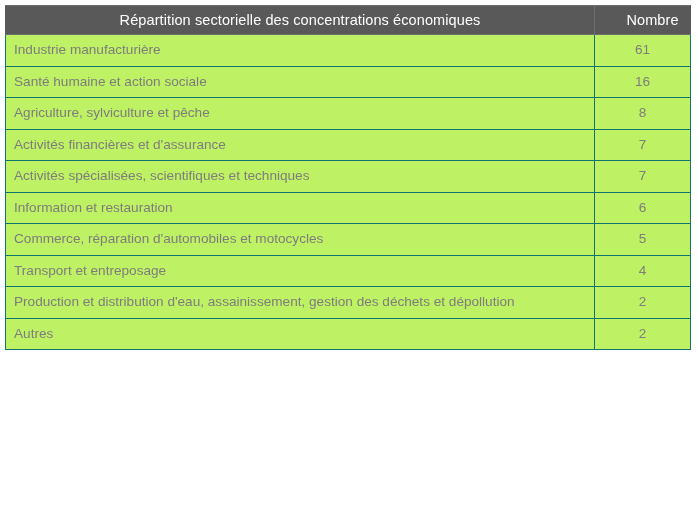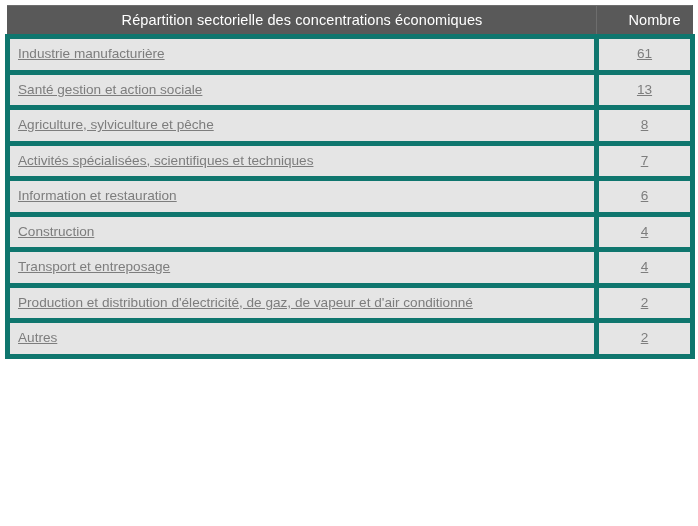--- a/index.html
+++ b/index.html
@@ -47,29 +47,28 @@
     white-space: nowrap;
     overflow: hidden;
   }
 
   thead th.th-label { border-left-color: #595959; }
   thead th.th-value { border-right-color: #595959; padding-left: 20px; }
 
   tbody td {
     height: 30.5px;
     padding: 0 0 0 8px;
-    border: 5px solid #0f766e;
+    border: 1px solid #0f766e;
     color: #7d7d7d;
     font-size: 13.6px;
     line-height: 30.5px;
     white-space: nowrap;
     overflow: hidden;
     text-overflow: clip;
-    background: #e5e5e5;
-    text-decoration: underline;
+    background: #bef264;
   }
 
   tbody td.cell-value {
     text-align: center;
     padding: 0;
     font-size: 13.6px;
     color: #7d7d7d;
   }
 </style>
 </head>
@@ -86,45 +85,49 @@
         <th class="th-label">Répartition sectorielle des concentrations économiques</th>
         <th class="th-value">Nombre</th>
       </tr>
     </thead>
     <tbody id="table-body">
         <tr>
           <td class="cell-label">Industrie manufacturière</td>
           <td class="cell-value">61</td>
         </tr>
         <tr>
-          <td class="cell-label">Santé gestion et action sociale</td>
-          <td class="cell-value">13</td>
+          <td class="cell-label">Santé humaine et action sociale</td>
+          <td class="cell-value">16</td>
         </tr>
         <tr>
           <td class="cell-label">Agriculture, sylviculture et pêche</td>
           <td class="cell-value">8</td>
+        </tr>
+        <tr>
+          <td class="cell-label">Activités financières et d'assurance</td>
+          <td class="cell-value">7</td>
         </tr>
         <tr>
           <td class="cell-label">Activités spécialisées, scientifiques et techniques</td>
           <td class="cell-value">7</td>
         </tr>
         <tr>
           <td class="cell-label">Information et restauration</td>
           <td class="cell-value">6</td>
         </tr>
         <tr>
-          <td class="cell-label">Construction</td>
-          <td class="cell-value">4</td>
+          <td class="cell-label">Commerce, réparation d'automobiles et motocycles</td>
+          <td class="cell-value">5</td>
         </tr>
         <tr>
           <td class="cell-label">Transport et entreposage</td>
           <td class="cell-value">4</td>
         </tr>
         <tr>
-          <td class="cell-label">Production et distribution d'électricité, de gaz, de vapeur et d'air conditionné</td>
+          <td class="cell-label">Production et distribution d'eau, assainissement, gestion des déchets et dépollution</td>
           <td class="cell-value">2</td>
         </tr>
         <tr>
           <td class="cell-label">Autres</td>
           <td class="cell-value">2</td>
         </tr>
       </tbody>
   </table>
 </div>
 

